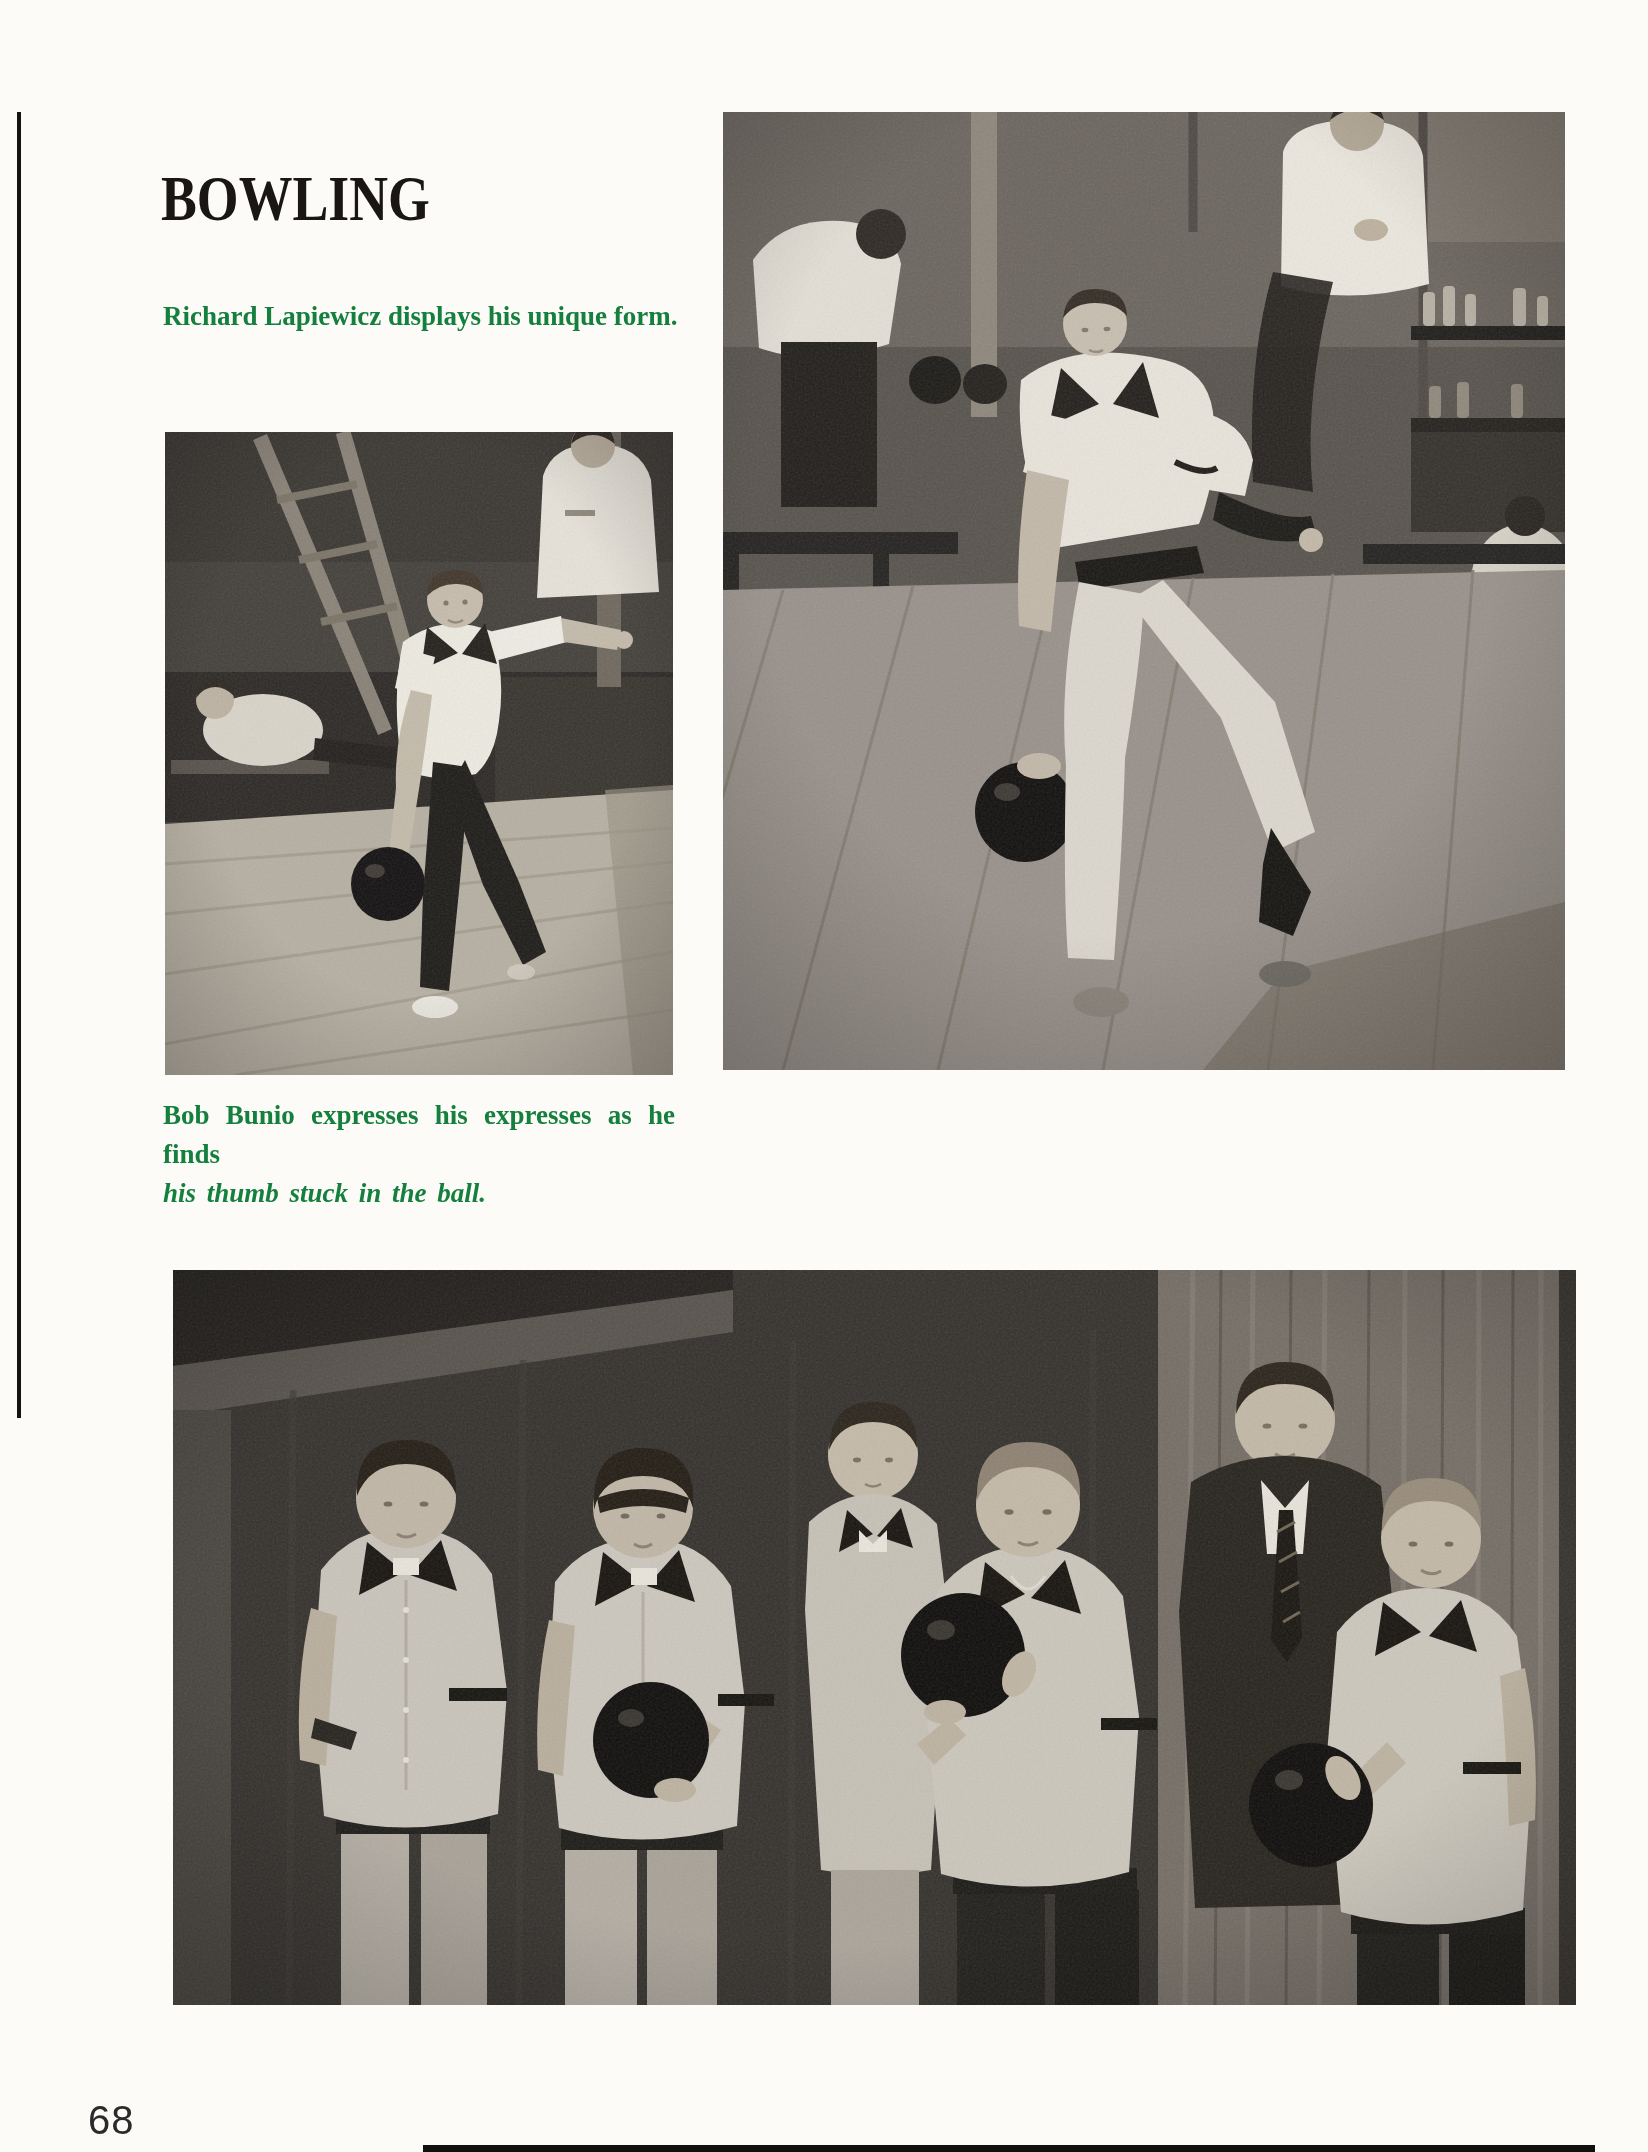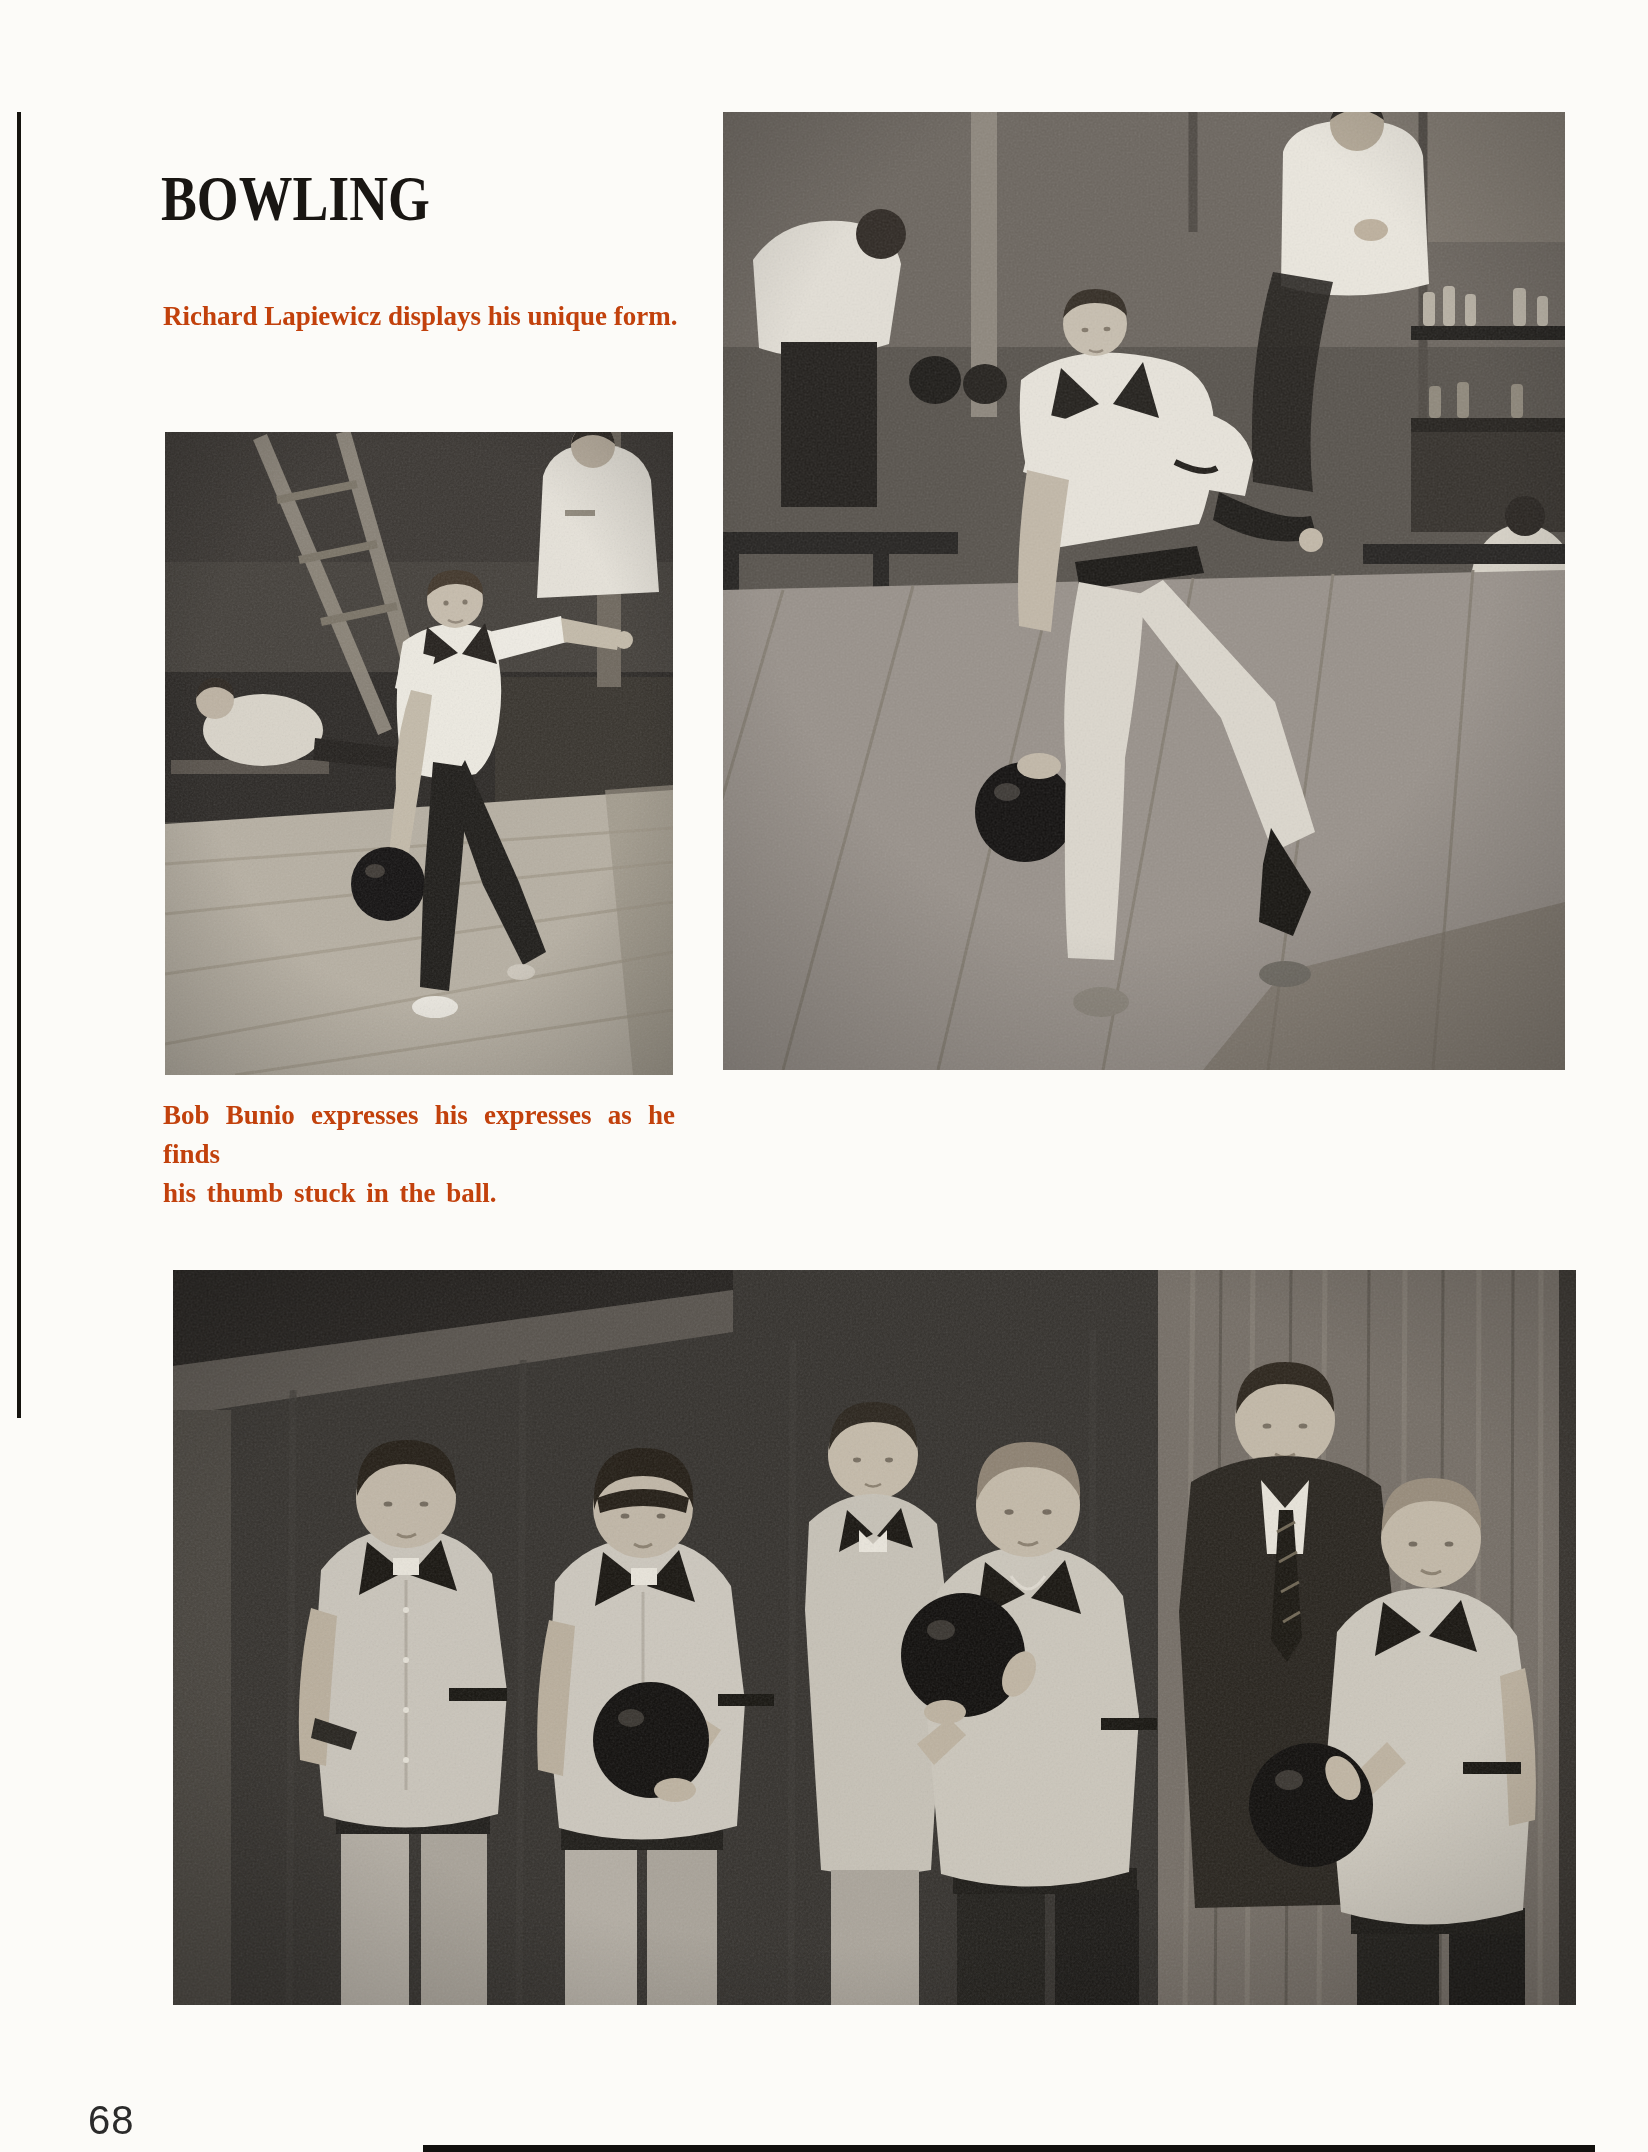--- a/index.html
+++ b/index.html
@@ -7,25 +7,25 @@
     position:relative;width:1648px;height:2152px;background:#fcfbf8;
     overflow:hidden;font-family:"Liberation Serif",serif;color:#1b1815;
   }
   .abs{position:absolute;}
   .rule-left{left:17px;top:112px;width:4px;height:1306px;background:#15130f;}
   .page-title{
     left:161px;top:121px;font-weight:bold;font-size:64px;line-height:1.1;
     letter-spacing:0px;white-space:nowrap;color:#191613;
     transform:scaleX(.84);transform-origin:0 0;
   }
-  .cap{font-weight:bold;font-size:27px;line-height:39px;color:#c2410c;}
+  .cap{font-weight:bold;font-size:27px;line-height:39px;color:#15803d;}
   .cap-top{left:163px;top:297px;width:600px;white-space:nowrap;}
   .cap-small{left:163px;top:1096px;width:512px;}
   .cap-small .l1{text-align:justify;text-align-last:justify;}
-  .cap-small .l2{word-spacing:4px;}
+  .cap-small .l2{word-spacing:4px;font-style:italic;}
   .cap-team{left:729px;top:1188px;width:873px;}
   .cap-team .l1{text-align:justify;text-align-last:justify;}
   .cap-team .l2{word-spacing:6px;}
   .photo{position:absolute;overflow:hidden;background:#6b665f;}
   .photo svg{display:block;width:100%;height:100%;}
   .ph-small{left:165px;top:432px;width:508px;height:643px;}
   .ph-large{left:723px;top:112px;width:842px;height:958px;}
   .ph-team{left:173px;top:1270px;width:1403px;height:735px;}
   .page-number{
     left:88px;top:2098px;font-family:"Liberation Sans",sans-serif;

